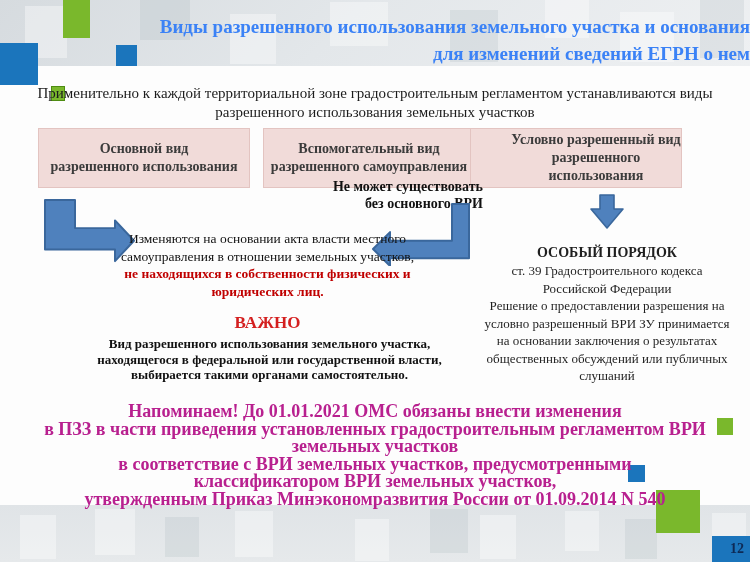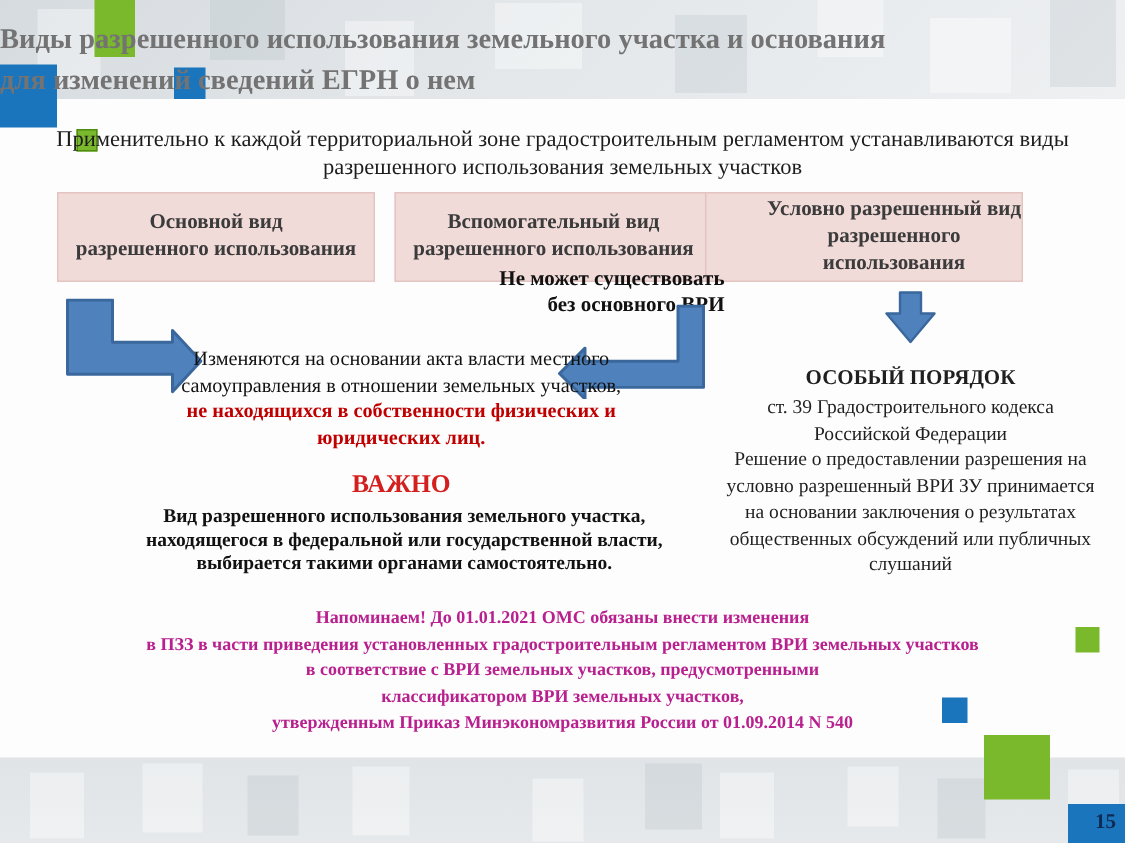--- a/index.html
+++ b/index.html
@@ -16,22 +16,22 @@
   .band-bottom{left:0;top:505px;width:750px;height:57px;
     background:linear-gradient(180deg,#e0e4e7 0%,#e6e9eb 100%);}
   .tile{position:absolute;}
   .tile.light{background:rgba(255,255,255,.38);}
   .tile.dark{background:rgba(170,180,188,.22);}
   
   .sq{position:absolute;}
   .sq.green{background:#7ab82c;}
   .sq.blue{background:#1b75bc;}
   
-  .title{left:0;top:13px;width:750px;text-align:left;
-    color:#737373;font-weight:bold;font-size:19px;line-height:27px;}
+  .title{left:0;top:13px;width:750px;text-align:right;
+    color:#3b82f6;font-weight:bold;font-size:19px;line-height:27px;}
   .intro{left:30px;top:84px;width:690px;text-align:center;
     color:#1c1c1c;font-size:15px;line-height:19px;}
   .intro-bullet{left:51px;top:86px;width:12px;height:13px;border:1px solid #4e8c12;}
   .vri-box{top:128px;width:212px;height:60px;background:#f1dbd9;
     border:1px solid #e3c4c1;box-sizing:border-box;
     display:flex;align-items:center;justify-content:center;text-align:center;
     color:#3b3b3b;font-weight:bold;font-size:14px;line-height:18px;}
   .vri-1{left:38px;} .vri-2{left:263px;} .vri-3{left:470px;padding-left:40px;}
   .aux-note{left:258px;top:178px;width:225px;text-align:right;
     color:#111;font-weight:bold;font-size:14px;line-height:17px;}
@@ -39,21 +39,21 @@
     color:#111;font-size:13.5px;line-height:17.5px;}
   .change-basis .red{color:#c00000;font-weight:bold;}
   .important-heading{left:115px;top:313px;width:305px;text-align:center;
     color:#d41f1f;font-weight:bold;font-size:17px;line-height:20px;}
   .important-text{left:72px;top:336px;width:395px;text-align:center;
     color:#111;font-weight:bold;font-size:13px;line-height:15.5px;}
   .special-order{left:448px;top:243px;width:318px;text-align:center;color:#1f1f1f;}
   .special-order .so-head{font-weight:bold;font-size:14px;line-height:19px;}
   .special-order .so-body{font-size:13px;line-height:17.5px;}
   .reminder{left:18px;top:403px;width:714px;text-align:center;
-    color:#b8208f;font-weight:bold;font-size:12px;line-height:17.5px;}
+    color:#b8208f;font-weight:bold;font-size:18px;line-height:17.5px;}
   .page-box{left:712px;top:536px;width:38px;height:26px;background:#1b75bc;
     color:#0e2a55;font-weight:bold;font-size:14px;line-height:26px;
     text-align:right;box-sizing:border-box;padding-right:6px;}
   .arrow-svg{position:absolute;}
 </style>
 </head>
 <body>
 
 <div class="slide">
 
@@ -91,21 +91,21 @@
   <h1 class="abs title preline" style="margin:0;">Виды разрешенного использования земельного участка и основания
 для изменений сведений ЕГРН о нем</h1>
 
   <div class="abs intro-bullet sq green"></div>
   <div class="abs intro preline">Применительно к каждой территориальной зоне градостроительным регламентом устанавливаются виды
 разрешенного использования земельных участков</div>
 
   <div class="abs vri-box vri-1 preline">Основной вид
 разрешенного использования</div>
   <div class="abs vri-box vri-2 preline">Вспомогательный вид
-разрешенного использования</div>
+разрешенного самоуправления</div>
   <div class="abs vri-box vri-3 preline">Условно разрешенный вид
 разрешенного использования</div>
 
   <div class="abs aux-note preline">Не может существовать
 без основного ВРИ</div>
 
   <svg class="arrow-svg" style="left:44px;top:199px;" width="91" height="66" viewBox="0 0 91 68" preserveAspectRatio="none">
     <path d="M1,1 H31 V30 H71 V22 L90,43 L71,64 V52 H1 Z" fill="#4f81bd" stroke="#3a679c" stroke-width="2" stroke-linejoin="round"></path>
   </svg>
   <svg class="arrow-svg" style="left:372px;top:203px;" width="98" height="63" viewBox="0 0 98 65" preserveAspectRatio="none">
@@ -132,15 +132,15 @@
 общественных обсуждений или публичных
 слушаний</div>
   </div>
 
   <div class="abs reminder preline">Напоминаем! До 01.01.2021 ОМС обязаны внести изменения
 в ПЗЗ в части приведения установленных градостроительным регламентом ВРИ земельных участков
 в соответствие с ВРИ земельных участков, предусмотренными
 классификатором ВРИ земельных участков,
 утвержденным Приказ Минэкономразвития России от 01.09.2014 N 540</div>
 
-  <div class="abs page-box">15</div>
+  <div class="abs page-box">12</div>
 
 </div>
 
 </body></html>

